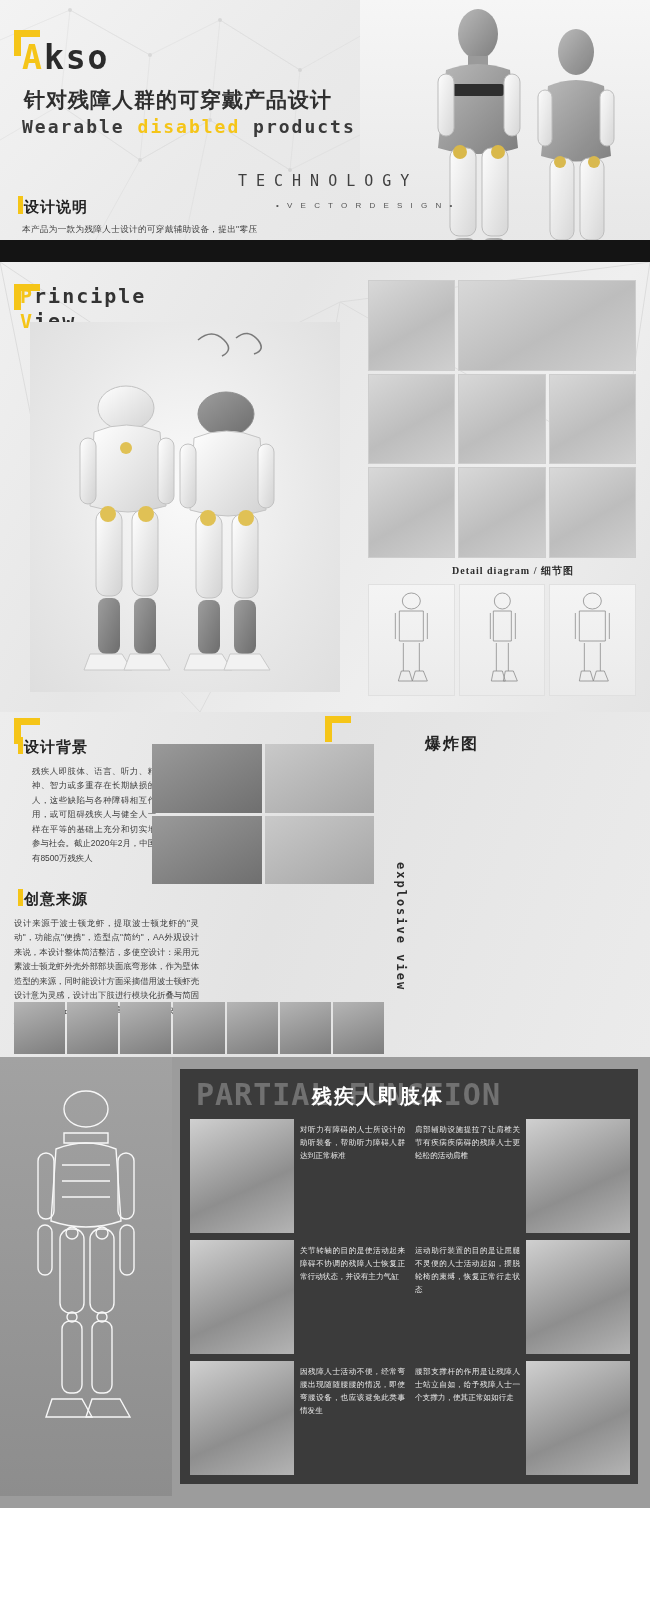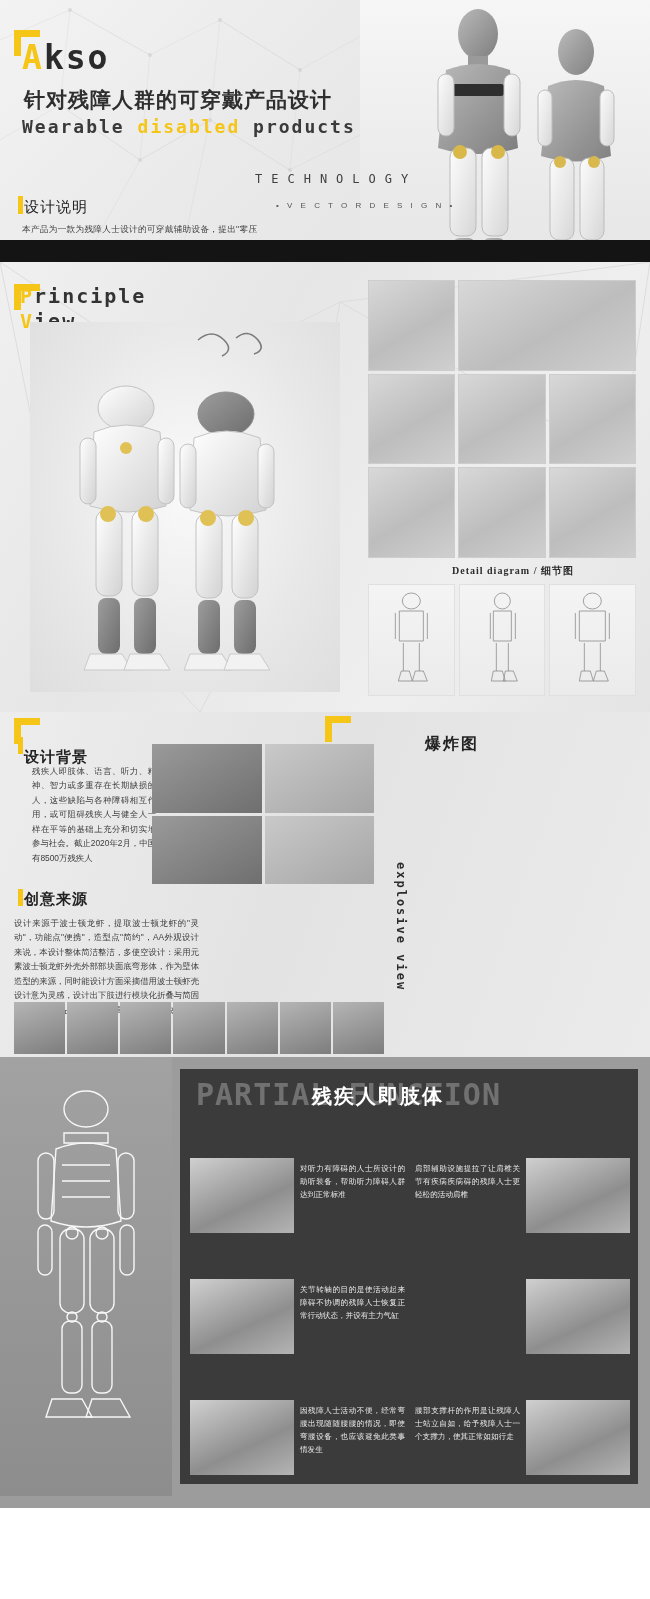--- a/index.html
+++ b/index.html
@@ -55,32 +55,32 @@
     font-size: 21px; font-weight: bold; color: #2f2f2f;
     letter-spacing: 1px;
   }
   .hero-en {
     position: absolute; left: 22px; top: 116px;
     font-family: "DejaVu Sans Mono", monospace;
     font-size: 18px; font-weight: bold; letter-spacing: 2px; color: #3a3a3a; text-align: center;
   }
   .hero-en .y { color: #f5c518; }
   .tech-word {
-    position: absolute; left: 255px; top: 172px;
+    position: absolute; left: 238px; top: 172px;
     font-family: "DejaVu Sans Mono", monospace;
-    font-size: 12px; letter-spacing: 9px; color: #404040;
+    font-size: 15px; letter-spacing: 9px; color: #404040;
   }
   .tech-sub {
     position: absolute; left: 276px; top: 201px;
     font-family: Liberation Sans, sans-serif;
     font-size: 8px; letter-spacing: 3px; color: #555;
   }
   .desc-title {
     position: absolute; left: 24px; top: 198px;
-    font-size: 15px; font-weight: normal; color: #222;
+    font-size: 15px; font-weight: bold; color: #222;
     letter-spacing: 1px;
   }
   .desc-title-bar {
     position: absolute; left: 18px; top: 196px;
     width: 5px; height: 18px; background: #f5c518;
   }
   .desc-body {
     position: absolute; left: 22px; top: 222px;
     width: 235px;
     font-size: 8.6px; line-height: 1.72; color: #3c3c3c;
@@ -145,21 +145,21 @@
   }
   .bg-sec .corner-mark { left: 14px; top: 6px; }
   .corner-mark.mid { left: 325px !important; top: 4px; }
   .sec-title {
     position: absolute;
     font-size: 15px; font-weight: bold; color: #222; letter-spacing: 1px;
   }
   .sec-bar {
     position: absolute; width: 5px; height: 17px; background: #f5c518;
   }
-  .bg-title { left: 24px; top: 36px; }
+  .bg-title { left: 24px; top: 26px; }
   .bg-bar   { left: 18px; top: 25px; }
   .bg-body {
     position: absolute; left: 32px; top: 52px; width: 124px;
     font-size: 8.4px; line-height: 1.72; color: #3c3c3c; text-align: justify;
   }
   .src-title { left: 24px; top: 178px; }
   .src-bar   { left: 18px; top: 177px; }
   .src-body {
     position: absolute; left: 14px; top: 204px; width: 185px;
     font-size: 8.4px; line-height: 1.72; color: #3c3c3c; text-align: justify;
@@ -224,21 +224,21 @@
     font-size: 20px; font-weight: bold; color: #fff; letter-spacing: 2px;
   }
   .fn-grid {
     position: absolute; left: 190px; top: 62px;
     width: 440px; height: 356px;
     display: grid;
     grid-template-columns: 1fr 1fr;
     grid-template-rows: repeat(3, 1fr);
     gap: 7px 10px;
   }
-  .fn-card { display: flex; gap: 6px; margin-top: 39px; }
+  .fn-card { display: flex; gap: 6px; }
   .fn-img {
     width: 104px; height: 100%;
     background: linear-gradient(155deg,#d0d0d0,#8e8e8e 60%,#b4b4b4);
     flex: none;
   }
   .fn-text {
     font-size: 7.6px; line-height: 1.72; color: #e9e9e9;
     padding-top: 4px; text-align: justify;
   }
   .fn-card.rev { flex-direction: row-reverse; }
@@ -529,20 +529,21 @@
     <div class="fn-card rev">
       <div class="fn-img"></div>
       <div class="fn-text">肩部辅助设施提拉了让肩椎关节有疾病疾病碍的残障人士更轻松的活动肩椎</div>
     </div>
     <div class="fn-card">
       <div class="fn-img"></div>
       <div class="fn-text">关节转轴的目的是使活动起来障碍不协调的残障人士恢复正常行动状态，并设有主力气缸</div>
     </div>
     <div class="fn-card rev">
       <div class="fn-img"></div>
+      <div class="fn-text">运动助行装置的目的是让屈腿不灵便的人士活动起如，摆脱轮椅的束缚，恢复正常行走状态</div>
     </div>
     <div class="fn-card">
       <div class="fn-img"></div>
       <div class="fn-text">因残障人士活动不便，经常弯腰出现随随腰腰的情况，即使弯腰设备，也应该避免此类事情发生</div>
     </div>
     <div class="fn-card rev">
       <div class="fn-img"></div>
       <div class="fn-text">腰部支撑杆的作用是让残障人士站立自如，给予残障人士一个支撑力，使其正常如如行走</div>
     </div>
   </div>

